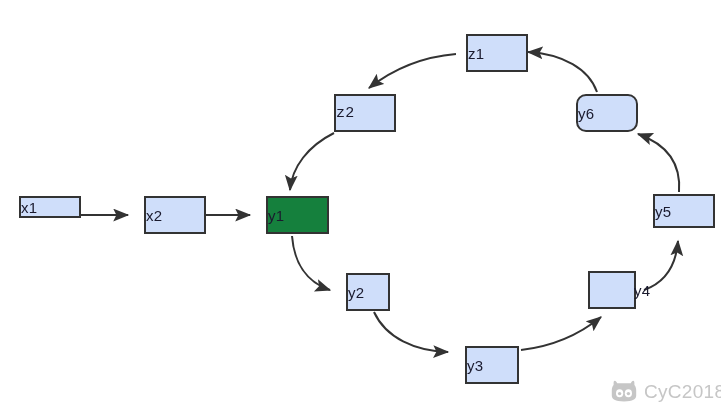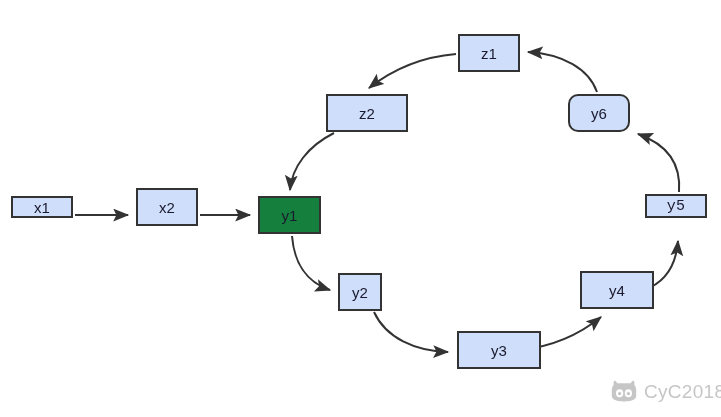--- a/index.html
+++ b/index.html
@@ -30,26 +30,27 @@
     fill: none;
     stroke: #333333;
     stroke-width: 2;
   }
   .node-box {
     position: absolute;
     box-sizing: border-box;
     border: 2px solid #333333;
     display: flex;
     align-items: center;
-    justify-content: center;
+    justify-content: flex-start;
     font-size: 15px;
     color: #1a1a2e;
     letter-spacing: 0.2px;
     line-height: 1;
     user-select: none;
+    margin-left: 8px;
   }
   .node-blue {
     background: #cfdefa;
   }
   .node-grey {
     background: #15803d;
   }
   .node-label {
     pointer-events: none;
   }
@@ -104,49 +105,49 @@
 
     <path class="edge-path" marker-end="url(#arrowhead)" d="M456,54 C420,57 392,70 369,88"></path>
 
     <path class="edge-path" marker-end="url(#arrowhead)" d="M334,133 C308,146 292,167 290,190"></path>
   </svg>
 
   <div class="node-box node-blue" style="left:11px; top:196px; width:62px; height:22px;">
     <span class="node-label">x1</span>
   </div>
 
-  <div class="node-box node-blue" style="left:136px; top:188px; width:62px; height:38px;">
+  <div class="node-box node-blue" style="left:136px; top:196px; width:62px; height:38px;">
     <span class="node-label">x2</span>
   </div>
 
   <div class="node-box node-grey" style="left:258px; top:196px; width:63px; height:38px;">
     <span class="node-label">y1</span>
   </div>
 
-  <div class="node-box node-blue" style="left:326px; top:94px; width:82px; height:38px;">
+  <div class="node-box node-blue" style="left:326px; top:94px; width:62px; height:38px;font-family:Liberation Mono, monospace;">
     <span class="node-label">z2</span>
   </div>
 
   <div class="node-box node-blue" style="left:458px; top:34px; width:62px; height:38px;">
     <span class="node-label">z1</span>
   </div>
 
   <div class="node-box node-blue" style="left:568px; top:94px; width:62px; height:38px;border-radius:10px;">
     <span class="node-label">y6</span>
   </div>
 
-  <div class="node-box node-blue" style="left:645px; top:194px; width:62px; height:24px;font-family:Liberation Mono, monospace;">
+  <div class="node-box node-blue" style="left:645px; top:194px; width:62px; height:34px;">
     <span class="node-label">y5</span>
   </div>
 
-  <div class="node-box node-blue" style="left:580px; top:271px; width:74px; height:38px;">
+  <div class="node-box node-blue" style="left:580px; top:271px; width:43px; height:38px;padding-left:44px;">
     <span class="node-label">y4</span>
   </div>
 
-  <div class="node-box node-blue" style="left:457px; top:331px; width:84px; height:38px;">
+  <div class="node-box node-blue" style="left:457px; top:346px; width:54px; height:38px;">
     <span class="node-label">y3</span>
   </div>
 
   <div class="node-box node-blue" style="left:338px; top:273px; width:44px; height:38px;">
     <span class="node-label">y2</span>
   </div>
 
   <div id="watermark">
     <svg class="wm-icon" viewBox="0 0 26 22">
       <path d="M2.6,3.2 C2.6,1.4 3.2,0.6 3.9,0.8 C4.6,1.0 5.6,2.1 6.2,3.2

